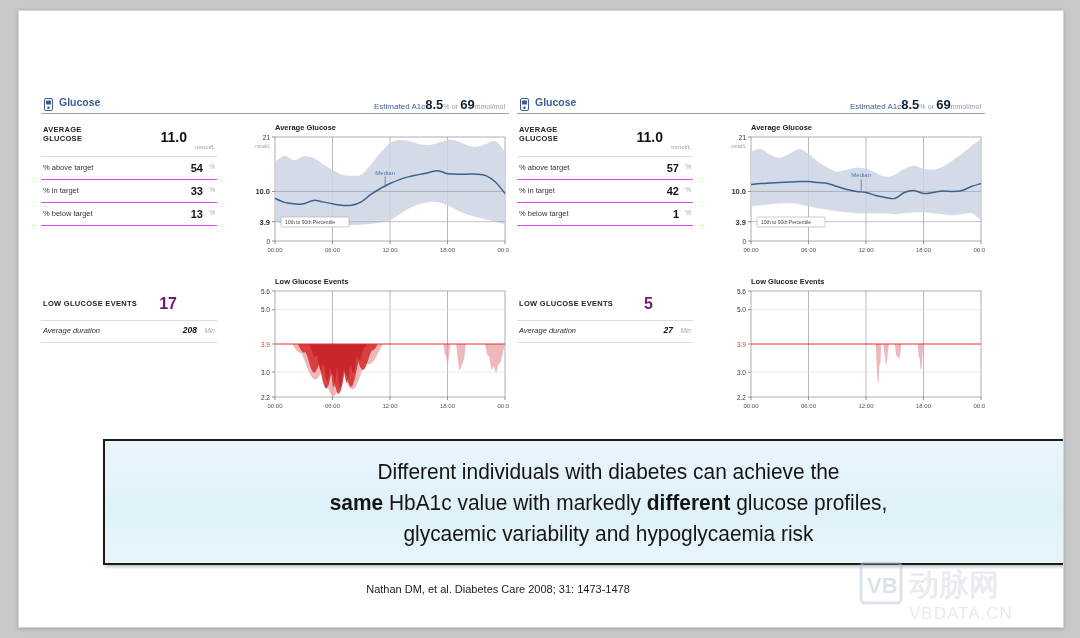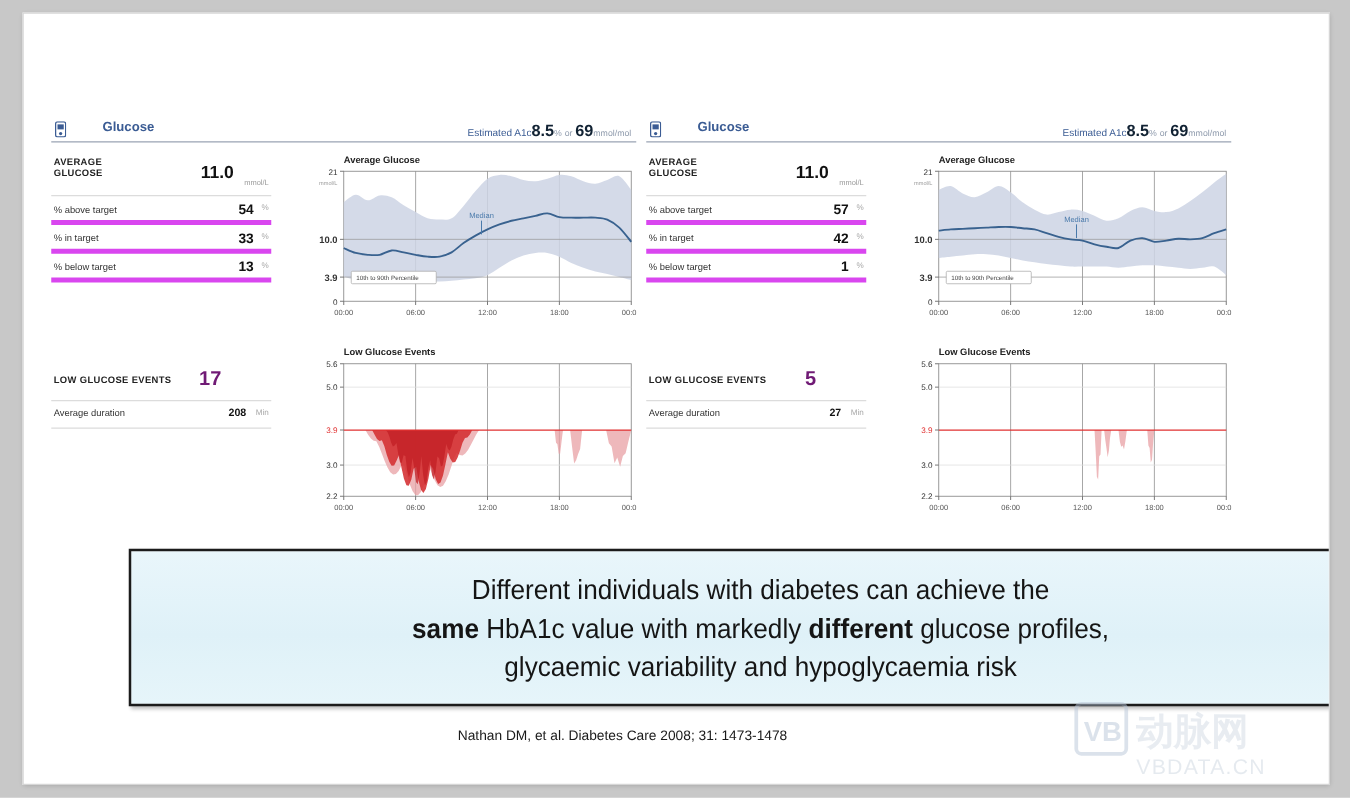--- a/index.html
+++ b/index.html
@@ -41,21 +41,21 @@
   .panel.right { left: 494px; }
 
   .panel-head {
     position: relative;
     height: 19px;
     border-bottom: 1px solid #9aa4b4;
     margin: 0 4px 0 4px;
   }
   .panel-title {
     position: absolute; left: 18px; top: 1px;
-    font-size: 10.5px; font-weight: bold; color: #3b5c94; margin-left: 23px;
+    font-size: 10.5px; font-weight: bold; color: #3b5c94;
   }
   .meter-icon { position: absolute; left: 3px; top: 2px; }
   .a1c {
     position: absolute; right: 4px; top: 2px;
     font-size: 8px; color: #3b5c94; white-space: nowrap;
   }
   .a1c b { font-size: 13px; color: #123; }
   .a1c .u { color: #8d99ab; font-size: 7px; }
 
   
@@ -67,30 +67,30 @@
     line-height: 9px; letter-spacing: 0.3px; width: 70px;
   }
   .avg-val {
     position: absolute; right: 30px; top: 6px;
     font-size: 14px; font-weight: bold; color: #111;
   }
   .avg-unit {
     position: absolute; right: 2px; bottom: 6px;
     font-size: 6px; color: #9a9a9a;
   }
-  .srow { position: relative; height: 23px; border-bottom: 4px solid #d946ef; }
+  .srow { position: relative; height: 23px; border-bottom: 1px solid #d946ef; }
   .s-label { position: absolute; left: 2px; top: 6px; font-size: 7.5px; color: #333; }
   .s-val   { position: absolute; right: 14px; top: 5px; font-size: 11px; font-weight: bold; color: #111; }
   .s-unit  { position: absolute; right: 2px; top: 6px; font-size: 6.5px; color: #a8a8a8; }
 
   .lge { position: absolute; left: 4px; top: 198px; width: 176px; }
   .lge-row { position: relative; height: 28px; border-bottom: 1px solid #dcdcdc; }
   .lge-label { position: absolute; left: 2px; top: 6px; font-size: 7.5px; font-weight: bold; color: #222; letter-spacing: 0.3px; }
   .lge-val { position: absolute; right: 40px; top: 2px; font-size: 16px; font-weight: bold; color: #701a75; }
-  .dur-row { position: relative; height: 22px; border-bottom: 1px solid #dcdcdc; }
+  .dur-row { position: relative; height: 22px; border-bottom: 1px solid #dcdcdc; font-style: italic; }
   .dur-label { position: absolute; left: 2px; top: 5px; font-size: 7.5px; color: #333; }
   .dur-val { position: absolute; right: 20px; top: 4px; font-size: 8.5px; font-weight: bold; color: #111; }
   .dur-unit { position: absolute; right: 2px; top: 6px; font-size: 6.5px; color: #a8a8a8; }
 
   
   .chart { position: absolute; }
   .chart.ag  { left: 196px; top: 28px;  width: 276px; height: 140px; }
   .chart.lg  { left: 196px; top: 182px; width: 276px; height: 142px; }
   .chart-title {
     position: absolute; left: 42px; top: 0;

